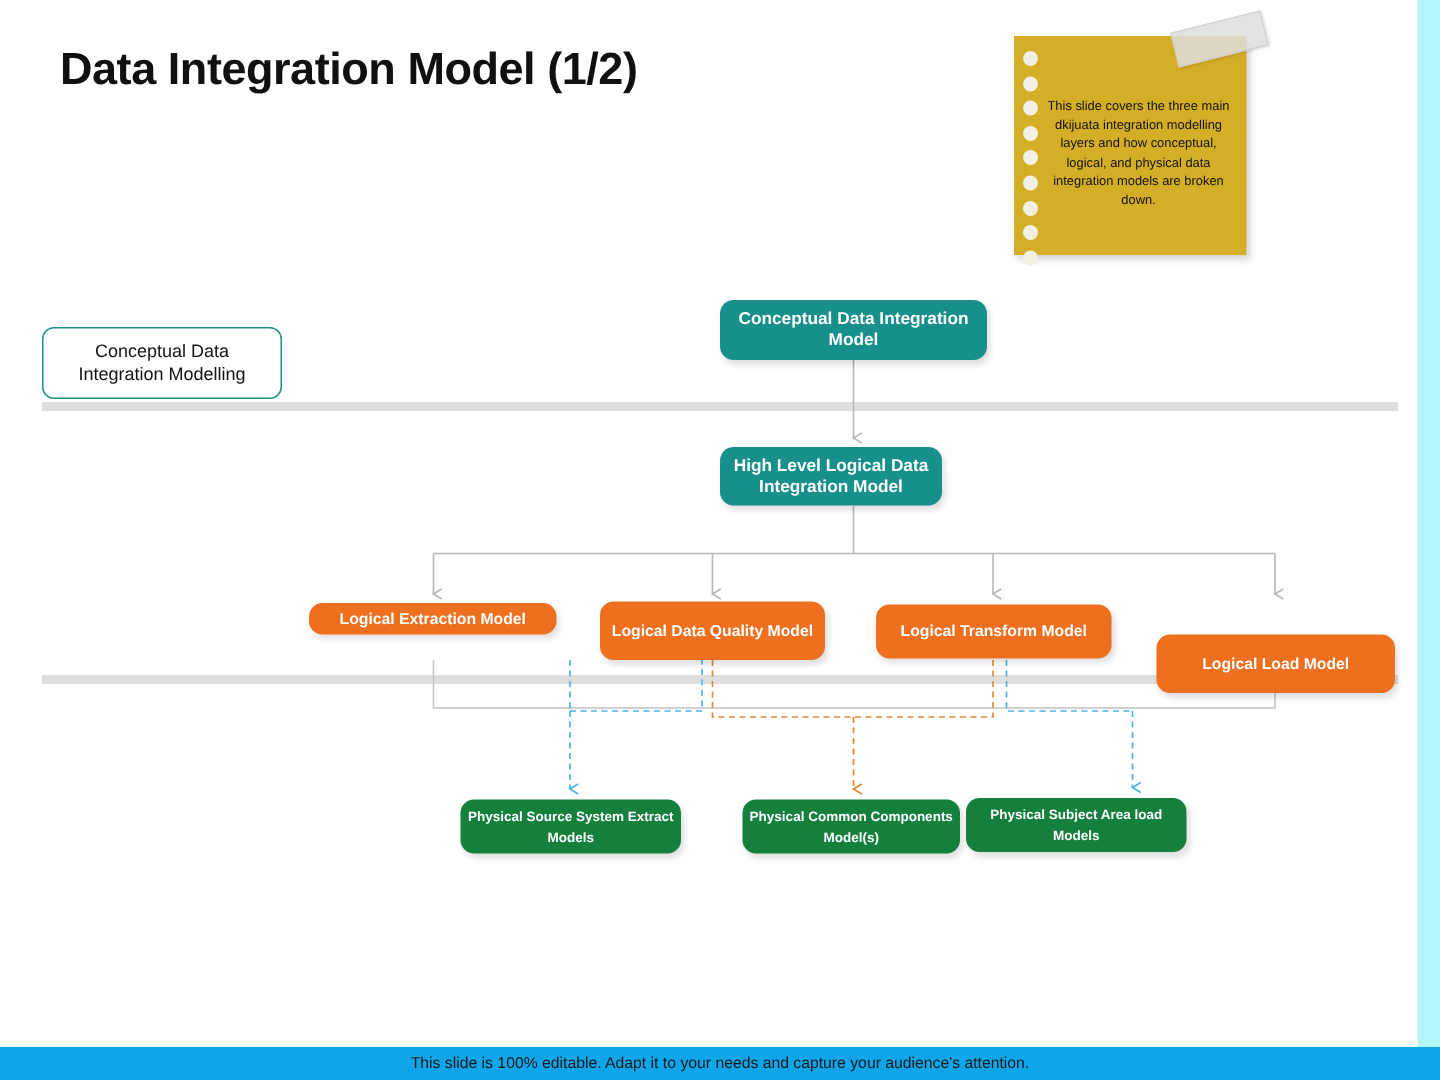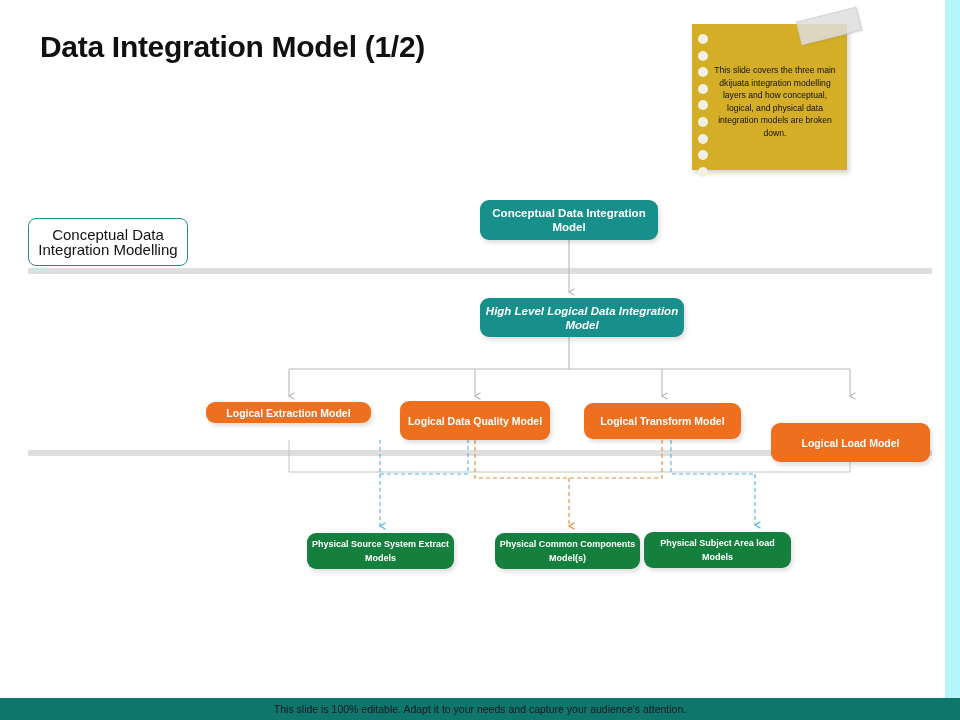--- a/index.html
+++ b/index.html
@@ -27,21 +27,21 @@
     position: absolute;
     left: 40px; top: 30px;
     font-size: 30px;
     font-weight: bold;
     color: #101010;
     letter-spacing: -0.3px;
     white-space: nowrap;
   }
 
   
-  .sticky-wrap { position: absolute; left: 692px; top: 12px; width: 160px; height: 150px; }
+  .sticky-wrap { position: absolute; left: 676px; top: 12px; width: 160px; height: 150px; }
   .sticky {
     position: absolute; left: 0; top: 12px;
     width: 155px; height: 146px;
     background: #d3ae26;
     box-shadow: 2px 3px 5px rgba(0,0,0,0.18);
   }
   .sticky .holes {
     position: absolute; left: 6px; top: 10px;
     display: flex; flex-direction: column; gap: 6.6px;
   }
@@ -78,21 +78,21 @@
   .rule-1 { top: 268px; width: 904px; }
   .rule-2 { top: 450px; width: 904px; }
 
   
   .cat {
     position: absolute;
     width: 160px;
     padding: 8px 6px;
     border-radius: 8px;
     background: #ffffff;
-    font-size: 15px;
+    font-size: 12px;
     line-height: 15px;
     text-align: center;
     color: #121212;
     font-weight: normal;
   }
   .cat-conceptual { left: 28px; top: 218px; border: 1px solid #1d8f86; }
   .cat-logical    { left: 28px; top: 392px; border: 1px solid #4a8fc6; }
   .cat-physical   { left: 28px; top: 472px; border: 1px dashed #e07b20; }
 
   
@@ -106,21 +106,21 @@
     text-align: center;
     font-weight: bold;
     line-height: 14px;
     box-shadow: 2px 3px 4px rgba(0,0,0,0.13);
   }
   .box.teal   { background: #17908c; font-size: 11.5px; }
   .box.orange { background: #ee6f1e; font-size: 10.5px; }
   .box.blue   { background: #15803d; font-size: 9px; }
 
   .b-conceptual { left: 480px; top: 200px; width: 178px; height: 40px; }
-  .b-highlevel  { left: 480px; top: 298px; width: 204px; height: 39px; font-style: italic; }
+  .b-highlevel  { left: 480px; top: 298px; width: 148px; height: 39px; }
 
   .b-extract   { left: 206px; top: 402px; width: 165px; height: 21px; }
   .b-quality   { left: 400px; top: 401px; width: 150px; height: 39px; }
   .b-transform { left: 584px; top: 403px; width: 157px; height: 36px; }
   .b-load      { left: 771px; top: 423px; width: 159px; height: 39px; }
 
   .p-source  { left: 307px; top: 533px; width: 147px; height: 36px; }
   .p-common  { left: 495px; top: 533px; width: 145px; height: 36px; }
   .p-subject { left: 644px; top: 532px; width: 147px; height: 36px; }
 
@@ -128,21 +128,21 @@
   .connectors {
     position: absolute; left: 0; top: 0;
     width: 960px; height: 720px;
     pointer-events: none;
   }
 
   
   .footer {
     position: absolute; left: 0; bottom: 0;
     width: 960px; height: 22px;
-    background: #0f766e;
+    background: #0ea5e9;
     display: flex; align-items: center; justify-content: center;
     font-size: 10.5px;
     color: #16191c;
   }
 </style>
 </head>
 <body>
 
 <div id="slide">
 

